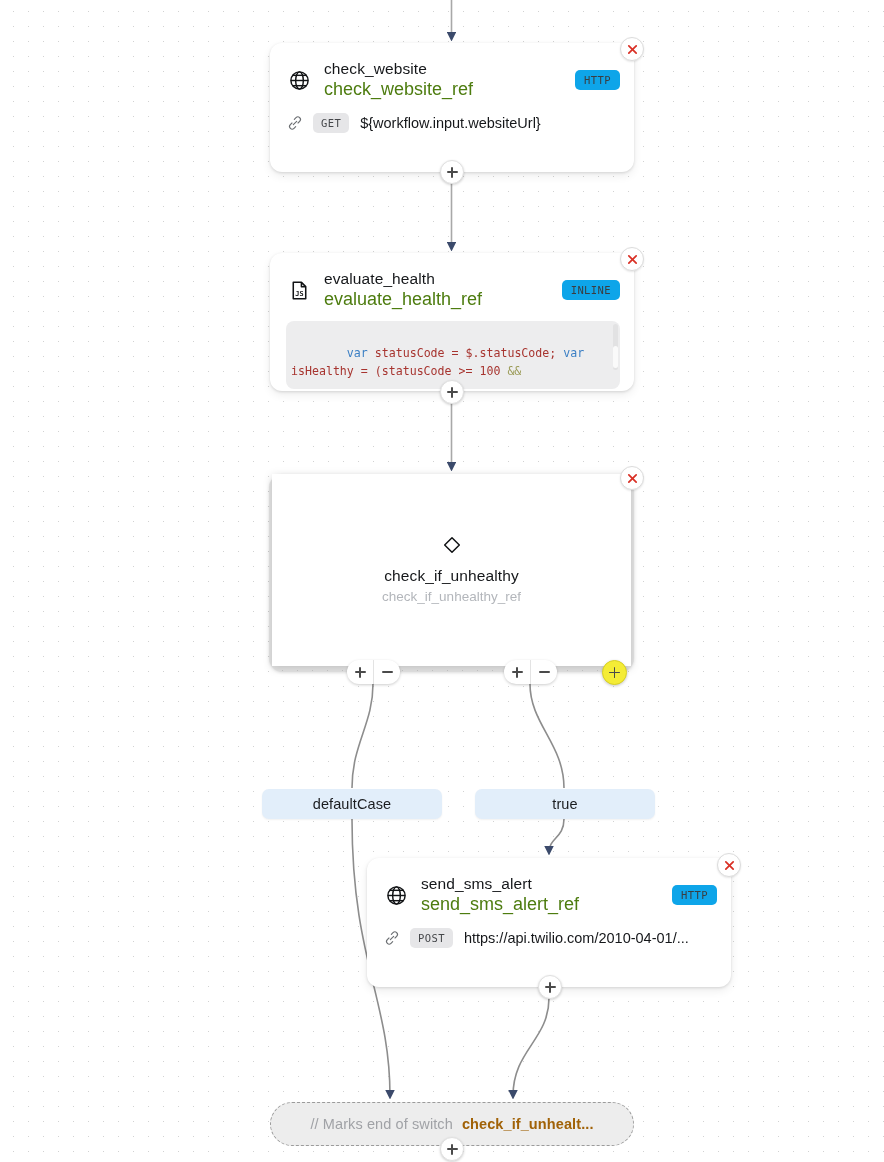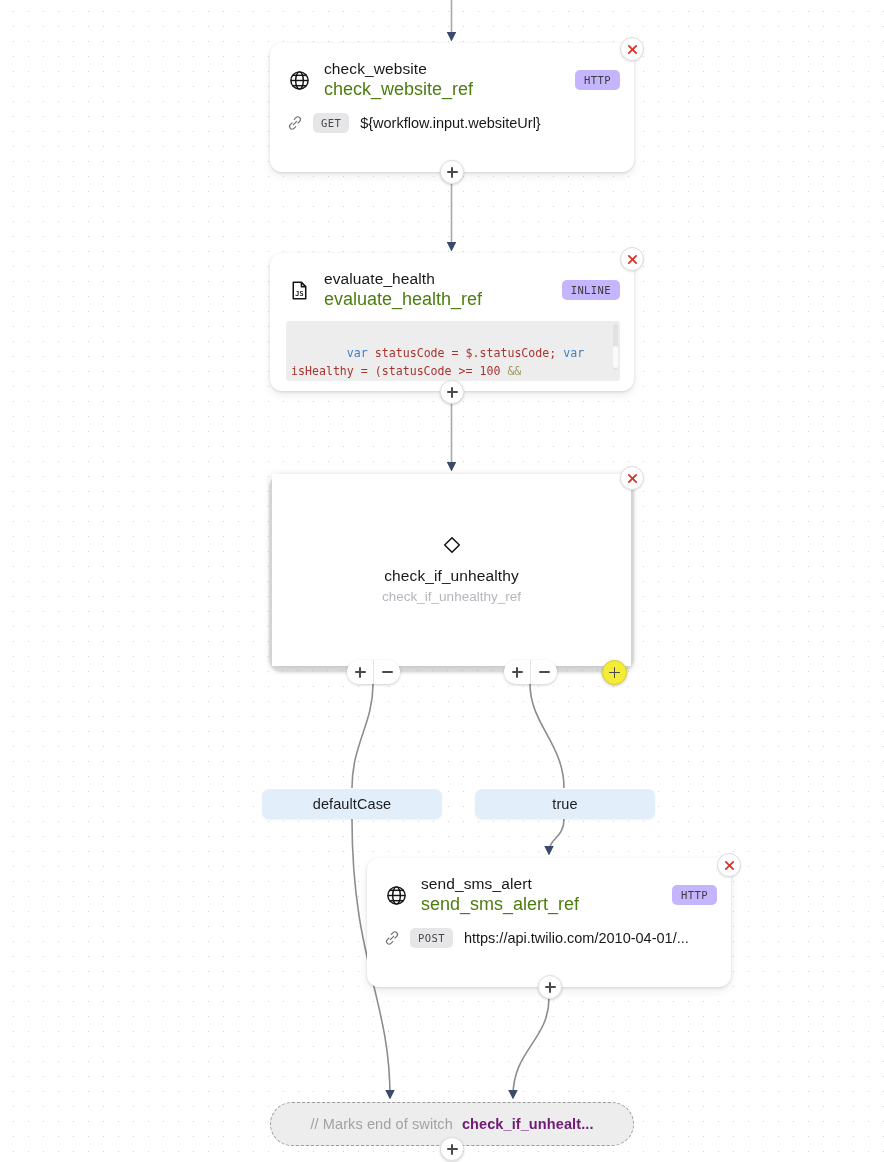--- a/index.html
+++ b/index.html
@@ -60,21 +60,21 @@
     font-size: 18px;
     color: #4d7c0f;
     line-height: 19px;
     margin-top: 2px;
     white-space: nowrap;
   }
   .node-badge {
     flex: 0 0 auto;
     margin-left: 8px;
     margin-top: 2px;
-    background: #c4b5fd;
+    background: #0ea5e9;
     color: #3b3d40;
     border-radius: 5px;
     font-family: "DejaVu Sans Mono", monospace;
     font-size: 10.5px;
     letter-spacing: .4px;
     padding: 5px 9px 4px;
     line-height: 11px;
   }
 
   
@@ -106,22 +106,22 @@
     color: #15171a;
     white-space: nowrap;
     overflow: hidden;
     text-overflow: ellipsis;
   }
 
   
   .code-wrap {
     margin: 12px 14px 10px 16px;
     background: #ededee;
-    border-radius: 3px;
-    height: 60px;
+    border-radius: 8px;
+    height: 68px;
     overflow: hidden;
     position: relative;
   }
   .code-inner {
     font-family: "DejaVu Sans Mono", monospace;
     font-size: 11.6px;
     line-height: 18.5px;
     padding: 4px 14px 0 5px;
     white-space: pre-wrap;
     word-break: break-word;
@@ -285,21 +285,21 @@
     box-sizing: border-box;
     z-index: 12;
   }
   .end-comment {
     font-size: 14.5px;
     color: #a0a2a6;
     letter-spacing: .1px;
   }
   .end-name {
     font-size: 14.5px;
-    color: #701a75;
+    color: #a16207;
     font-weight: bold;
     letter-spacing: .1px;
     margin-left: 9px;
   }
 </style>
 </head>
 <body>
 
 <div id="canvas">
 

